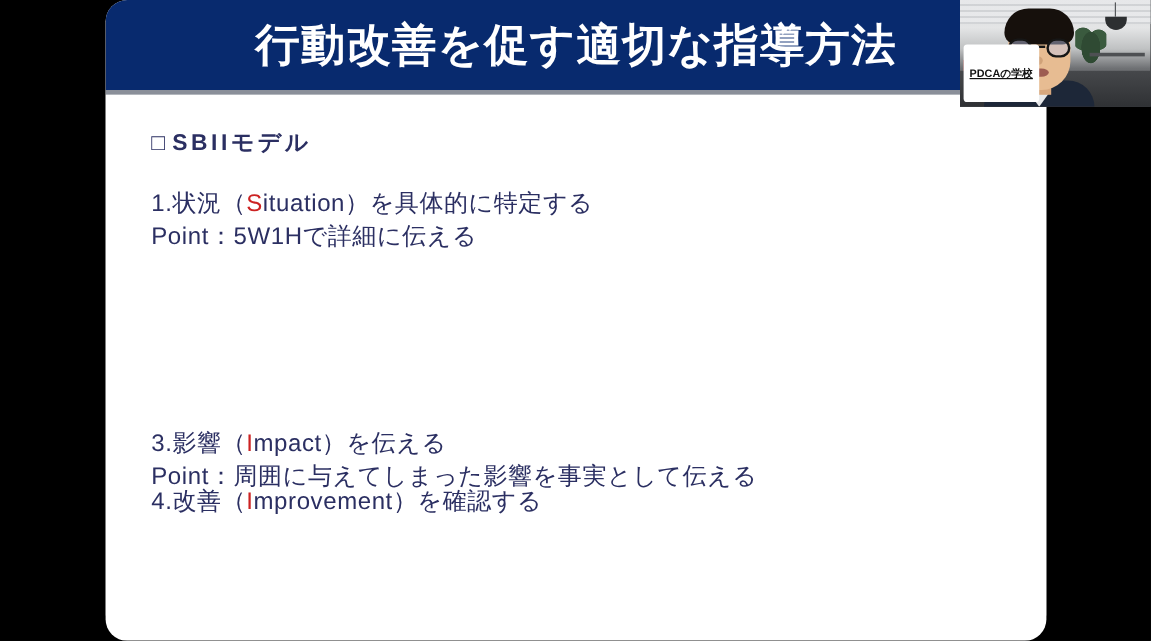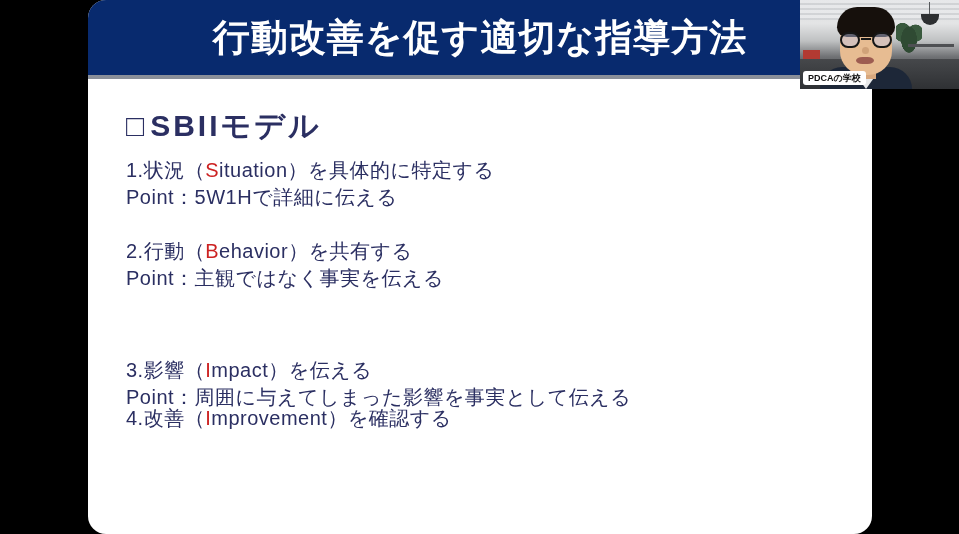--- a/index.html
+++ b/index.html
@@ -73,21 +73,21 @@
     top: 79px;
     width: 784px;
     height: 434px;
     background: #ffffff;
   }
 
   #section-heading {
     position: absolute;
     left: 38px;
     top: 27px;
-    font-size: 30px;
+    font-size: 19px;
     font-weight: bold;
     color: #2b2f62;
     letter-spacing: 3px;
     white-space: nowrap;
   }
   #section-heading .sq {
     font-weight: normal;
     letter-spacing: 6px;
   }
 
@@ -302,29 +302,30 @@
     height: 7px;
     background: rgba(190,140,100,.55);
     border-radius: 50%;
   }
   
   #cam-name-label {
     position: absolute;
     left: 3px;
     bottom: 4px;
     max-width: 92px;
-    padding: 1px 5px;
+    padding: 18px 5px;
     background: #ffffff;
     border-radius: 3px;
     color: #111111;
     font-size: 9px;
     font-weight: bold;
     line-height: 12px;
     white-space: nowrap;
     overflow: hidden;
+    text-decoration: underline;
   }
 </style>
 </head>
 <body>
 
 <div id="stage">
 
   <div id="slide">
 
     <div id="header-band">
@@ -336,24 +337,20 @@
 
       <div id="section-heading">
         <span class="sq">□</span><span>SBIIモデル</span>
       </div>
 
       <div class="point-block" id="block-1">
         <div class="point-line"><span>1.</span><span>状況（</span><span class="accent">S</span><span>ituation）を具体的に特定する</span></div>
         <div class="point-line"><span>Point：</span><span>5W1Hで詳細に伝える</span></div>
       </div>
 
-      <div class="point-block" id="block-2">
-        <div class="point-line"><span>2.</span><span>行動（</span><span class="accent">B</span><span>ehavior）を共有する</span></div>
-        <div class="point-line"><span>Point：</span><span>主観ではなく事実を伝える</span></div>
-      </div>
 
       <div class="point-block" id="block-3">
         <div class="point-line"><span>3.</span><span>影響（</span><span class="accent">I</span><span>mpact）を伝える</span></div>
         <div class="point-line"><span>Point：</span><span>周囲に与えてしまった影響を事実として伝える</span></div>
       </div>
 
       <div class="point-block" id="block-4">
         <div class="point-line"><span>4.</span><span>改善（</span><span class="accent">I</span><span>mprovement）を確認する</span></div>
       </div>
 

